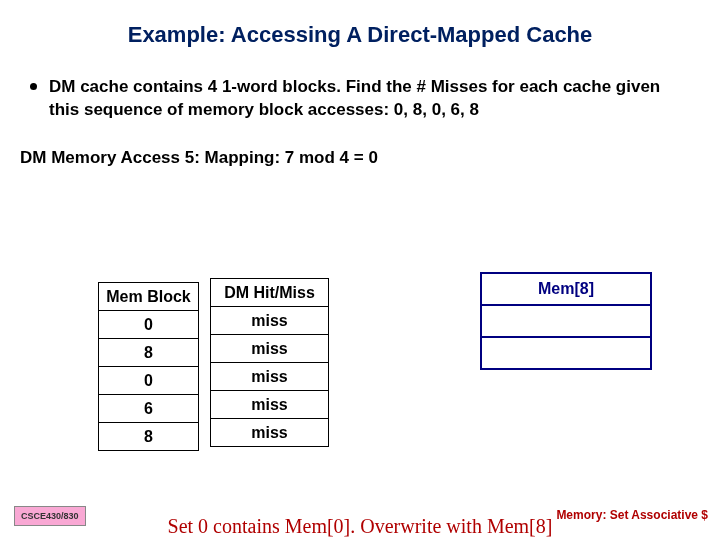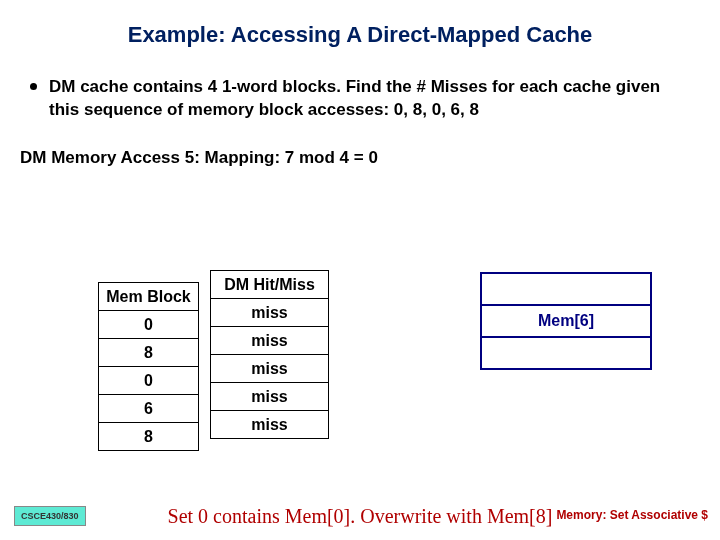--- a/index.html
+++ b/index.html
@@ -52,21 +52,21 @@
   .memblk-table {
     position: absolute;
     left: 98px;
     top: 0;
     border-collapse: collapse;
     margin-top: 12px;
   }
   .hitmiss-table {
     position: absolute;
     left: 210px;
-    top: 0;
+    top: 8px;
     border-collapse: collapse;
   }
   .memblk-table td, .hitmiss-table td {
     border: 1.5px solid #000;
     font-size: 16px;
     font-weight: bold;
     text-align: center;
     height: 28px;
     padding: 0 6px;
   }
@@ -102,29 +102,29 @@
     text-align: center;
   }
   .course-box {
     position: absolute;
     left: 14px;
     bottom: 14px;
     border: 1px solid #888;
     font-size: 9px;
     font-weight: bold;
     padding: 4px 6px;
-    background: #5eead4;
+    background: #f9a8d4;
     color: #333;
     margin-top: 8px;
   }
   .caption {
     position: absolute;
     left: 0;
     width: 720px;
-    bottom: 12px;
+    bottom: 2px;
     text-align: center;
     color: #b00000;
     font-family: "Times New Roman", Times, serif;
     font-size: 20px;
   }
   .footer-note {
     position: absolute;
     right: 12px;
     bottom: 18px;
     font-size: 12px;
@@ -191,25 +191,25 @@
           <td>miss</td>
         </tr>
   </tbody>
     </table>
 
   <div class="labels-col">
   </div>
 
   <table class="cache-table">
     <tbody>
+        <tr>
+          <td>Mem[8]</td>
+        </tr>
     <tr>
           <td></td>
-        </tr>
-    <tr>
-          <td>Mem[6]</td>
         </tr>
     <tr>
           <td></td>
         </tr>
   </tbody>
     </table>
 
 </div>
 
 <div class="course-box">CSCE430/830</div>

